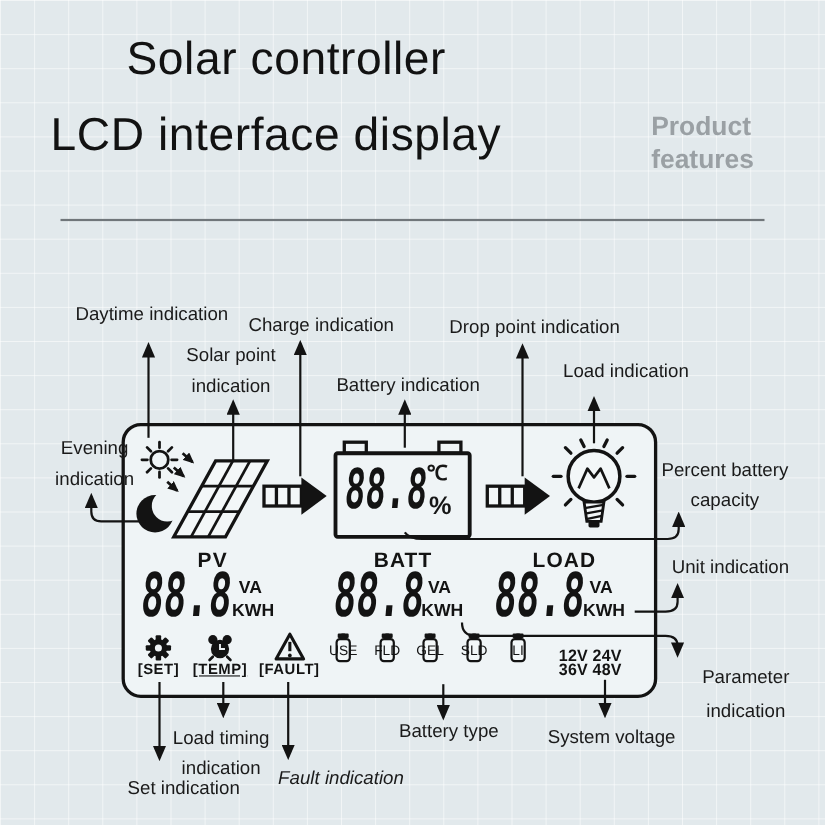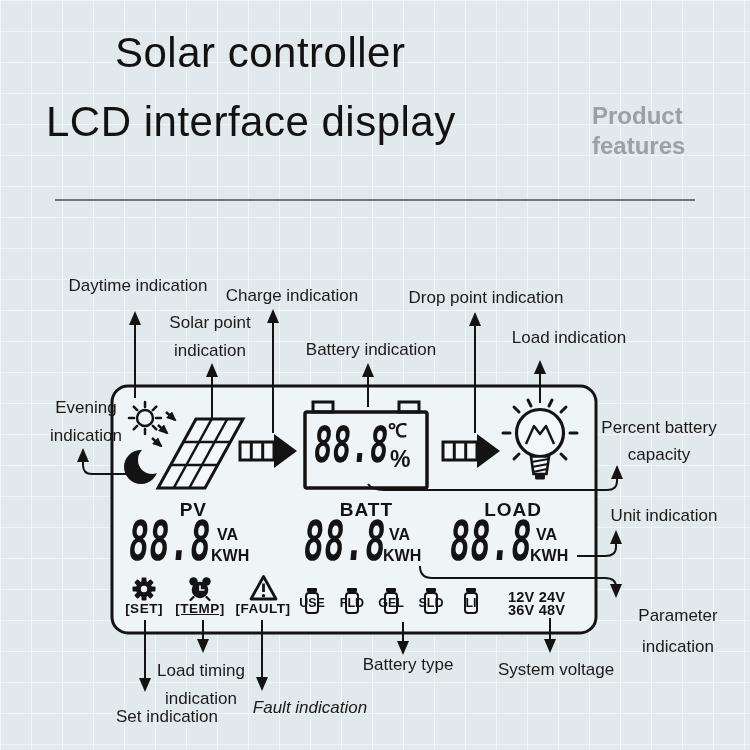--- a/index.html
+++ b/index.html
@@ -22,24 +22,24 @@
   svg.diagram{position:absolute; left:0; top:0; width:750px; height:750px;}
   .lbl{position:absolute; font-size:17px; line-height:20px; color:#1a1a1a; text-align:center; white-space:nowrap;}
   .lbl2{line-height:28px;}
   .seg{position:absolute; font-family:"DejaVu Sans Mono", monospace; font-weight:bold; color:#131313;
        transform:skewX(-5deg) scaleX(0.62); transform-origin:left top; line-height:1; letter-spacing:0;}
   .seg-m{font-size:55px;}
   .seg-b{font-size:50px;}
   .mlabel{position:absolute; width:60px; text-align:right; font-size:19px; font-weight:bold; letter-spacing:1px; line-height:1; color:#131313;}
   .unit{position:absolute; font-size:16px; font-weight:bold; line-height:1; color:#131313;}
   .slabel{position:absolute; font-size:13.5px; font-weight:bold; letter-spacing:0.5px; line-height:1; text-align:center; color:#131313;}
-  .btype{position:absolute; top:592px; width:14px; height:22px; box-sizing:border-box;
+  .btype{position:absolute; top:580px; width:14px; height:22px; box-sizing:border-box;
          border:2.5px solid #131313; border-radius:4px; background:#f3f7f8;
          display:flex; align-items:center; justify-content:center;
-         font-size:12.5px; font-weight:bold; color:#131313;}
+         font-size:12.5px; font-weight:normal; color:#131313;}
   .btype::before,.btype::after{content:""; position:absolute; top:-6px; width:7px; height:4px; background:#131313; border-radius:1px;}
   .btype::before{left:3px;} .btype::after{right:3px;}
   .volts{position:absolute; left:508px; top:590px; font-size:15px; font-weight:bold; line-height:13px; letter-spacing:0.2px; color:#131313; transform:scaleX(0.97); transform-origin:left top;}
 </style>
 </head>
 <body>
 
 <div class="page">
 
   <div class="title t1">Solar controller</div>

